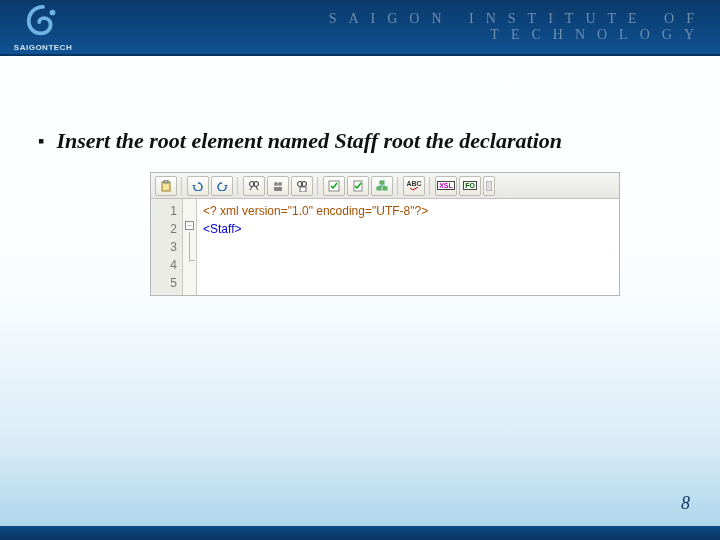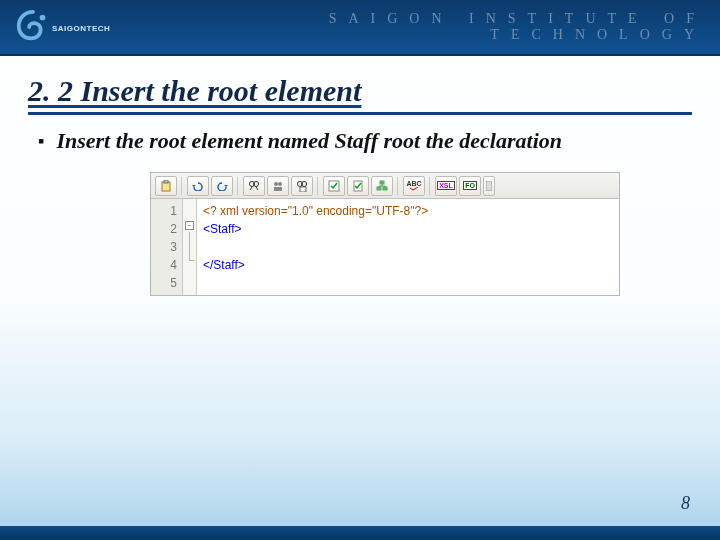--- a/index.html
+++ b/index.html
@@ -16,21 +16,21 @@
     border-bottom: 2px solid #07335f;
   }
   .logo-swirl {
     width: 38px; height: 38px; position: relative;
   }
   .logo-swirl svg { width: 38px; height: 38px; }
   .logo-text {
     font-family: Arial, sans-serif; font-size: 8px; font-weight: bold;
     color: #cfe3f4; letter-spacing: 0.5px; margin-top: 2px;
   }
-  .brand-col { display: flex; flex-direction: row; align-items: center; width: 58px; }
+  .brand-col { display: flex; flex-direction: column; align-items: center; width: 58px; }
   .header-title {
     font-family: Georgia, 'Times New Roman', serif;
     letter-spacing: 12px; font-size: 14px; color: #6e8eaf;
     margin-left: 30px; text-transform: uppercase; text-align: right;
   }
   .heading {
     position: absolute; top: 74px; left: 28px; right: 28px;
     font-size: 30px; font-style: italic; font-weight: bold;
     color: #10294a; border-bottom: 3px solid #0d4280;
     padding-bottom: 4px; text-decoration: underline;
@@ -102,21 +102,20 @@
         <svg viewBox="0 0 40 40">
             <path d="M20 4 C11 4 5 11 5 19 C5 27 11 32 18 32 C24 32 28 28 28 23 C28 18 24 16 21 16 C18 16 16 18 16 20" fill="none" stroke="#6fb3e0" stroke-width="4" stroke-linecap="round"></path>
             <circle cx="30" cy="10" r="3" fill="#6fb3e0"></circle>
           </svg>
       </div>
       <div class="logo-text">SAIGONTECH</div>
     </div>
     <div class="header-title">SAIGON INSTITUTE OF TECHNOLOGY</div>
   </div>
 
-  <div class="heading">2. 2 Insert the root element</div>
 
   <div class="bullet-row">
     <span class="bullet-sq">▪</span>
     <span class="bullet-text">Insert the root element named Staff root the declaration</span>
   </div>
 
   <div class="editor-panel">
     <div class="toolbar">
       <div class="tbtn">
           <svg width="12" height="12">
@@ -214,21 +213,20 @@
       </div>
       <div class="fold">
         <div class="fold-box" style="top:22px;">−</div>
         <div class="fold-line" style="top:33px;height:28px;"></div>
         <div class="fold-end" style="top:61px;"></div>
       </div>
       <div class="lines">
         <div class="brown">&lt;? xml version="1.0" encoding="UTF-8"?&gt;</div>
         <div class="blue">&lt;Staff&gt;</div>
         <div>&nbsp;</div>
-        <div class="blue">&lt;/Staff&gt;</div>
         <div>&nbsp;</div>
       </div>
     </div>
   </div>
 
   <div class="pagenum">8</div>
   <div class="bottombar"></div>
 </div>
 
 </body></html>

